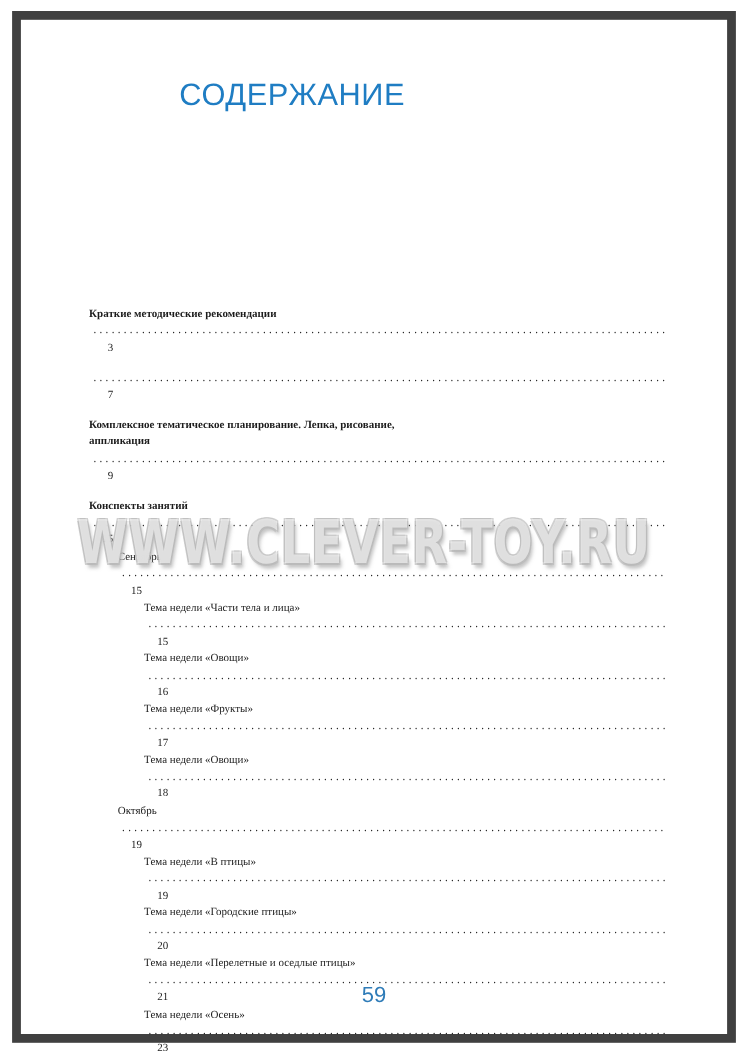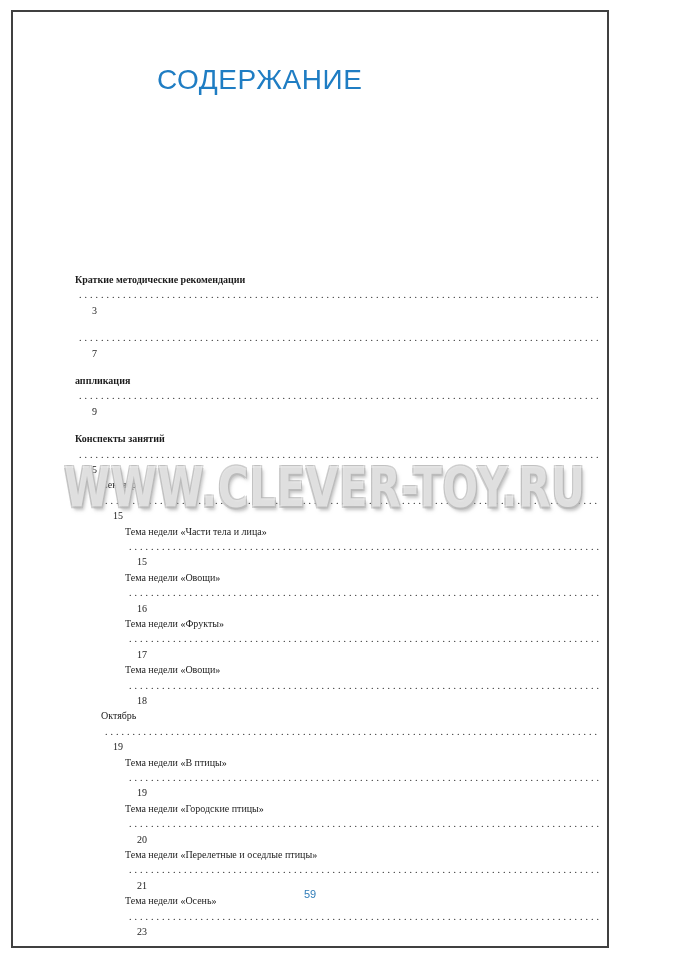--- a/index.html
+++ b/index.html
@@ -11,24 +11,24 @@
     width: 681px;
     height: 960px;
     position: relative;
     font-family: "Liberation Serif", serif;
     overflow: hidden;
   }
   .page {
     position: absolute;
     left: 11px;
     top: 10px;
-    width: 598px;
+    width: 658px;
     height: 938px;
     box-sizing: border-box;
-    border: 2px solid #404040;
+    border: 8px solid #404040;
     background: #ffffff;
   }
   .page-title {
     position: absolute;
     left: 144px;
     top: 52px;
     margin: 0;
     font-family: "Liberation Sans", sans-serif;
     font-weight: 500;
     font-size: 28px;
@@ -97,41 +97,42 @@
     transform-origin: left center;
     pointer-events: none;
   }
   .page-number {
     position: absolute;
     top: 876px;
     left: 0;
     width: 100%;
     text-align: center;
     font-family: "Liberation Sans", sans-serif;
-    font-size: 11px;
+    font-size: 20px;
     color: #2f7cb8;
   }
 </style>
 </head>
 <body>
 
 <div class="page">
   <h1 class="page-title">СОДЕРЖАНИЕ</h1>
 
   <div class="toc">
       <div class="toc-row lvl1">
     <span class="toc-label">Краткие методические рекомендации</span>
     <span class="toc-dots"></span>
     <span class="toc-page">3</span>
   </div>
       <div class="toc-row lvl1">
     <span class="toc-dots"></span>
     <span class="toc-page">7</span>
   </div>
       <div class="toc-row lvl1">
+        <div class="first-line">Комплексное тематическое планирование. Лепка, рисование,</div>
     <span class="toc-label">аппликация</span>
     <span class="toc-dots"></span>
     <span class="toc-page">9</span>
   </div>
       <div class="toc-row lvl1">
     <span class="toc-label">Конспекты занятий</span>
     <span class="toc-dots"></span>
     <span class="toc-page">15</span>
   </div>
       <div class="toc-row lvl2">

